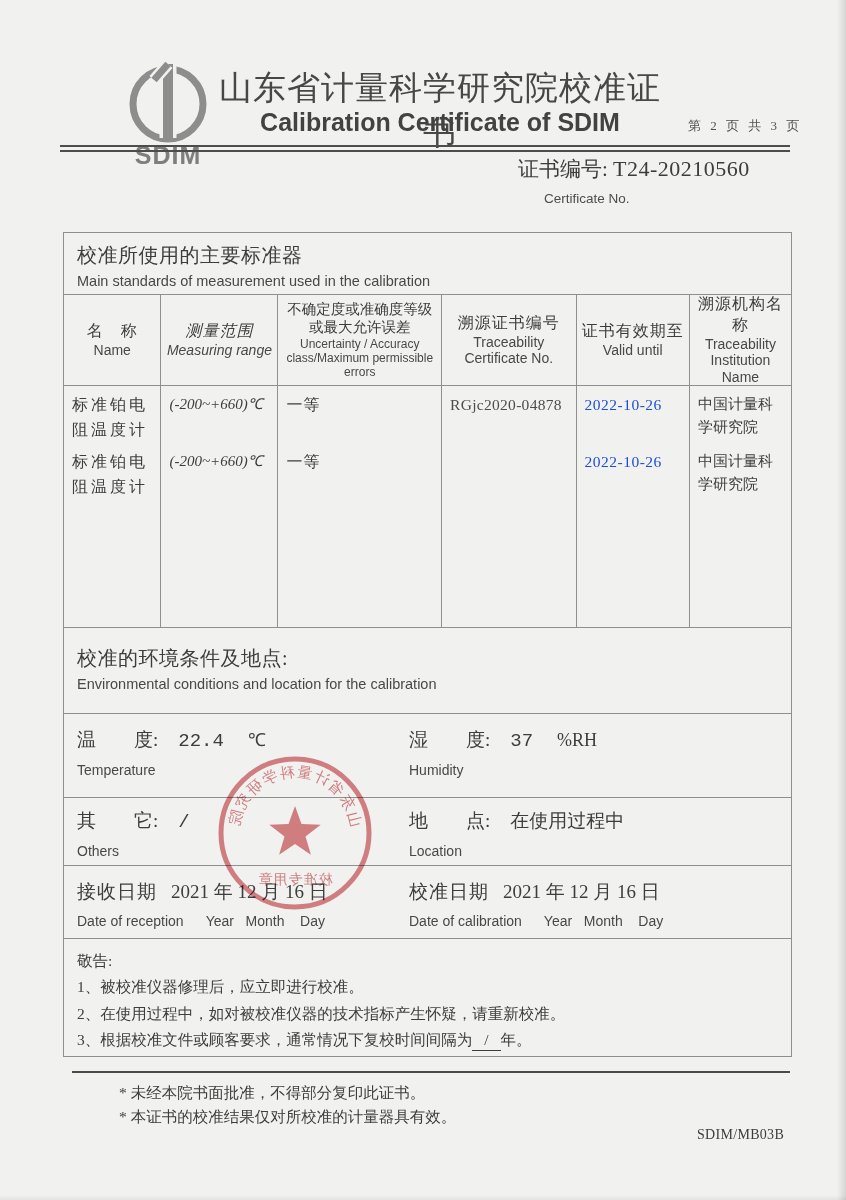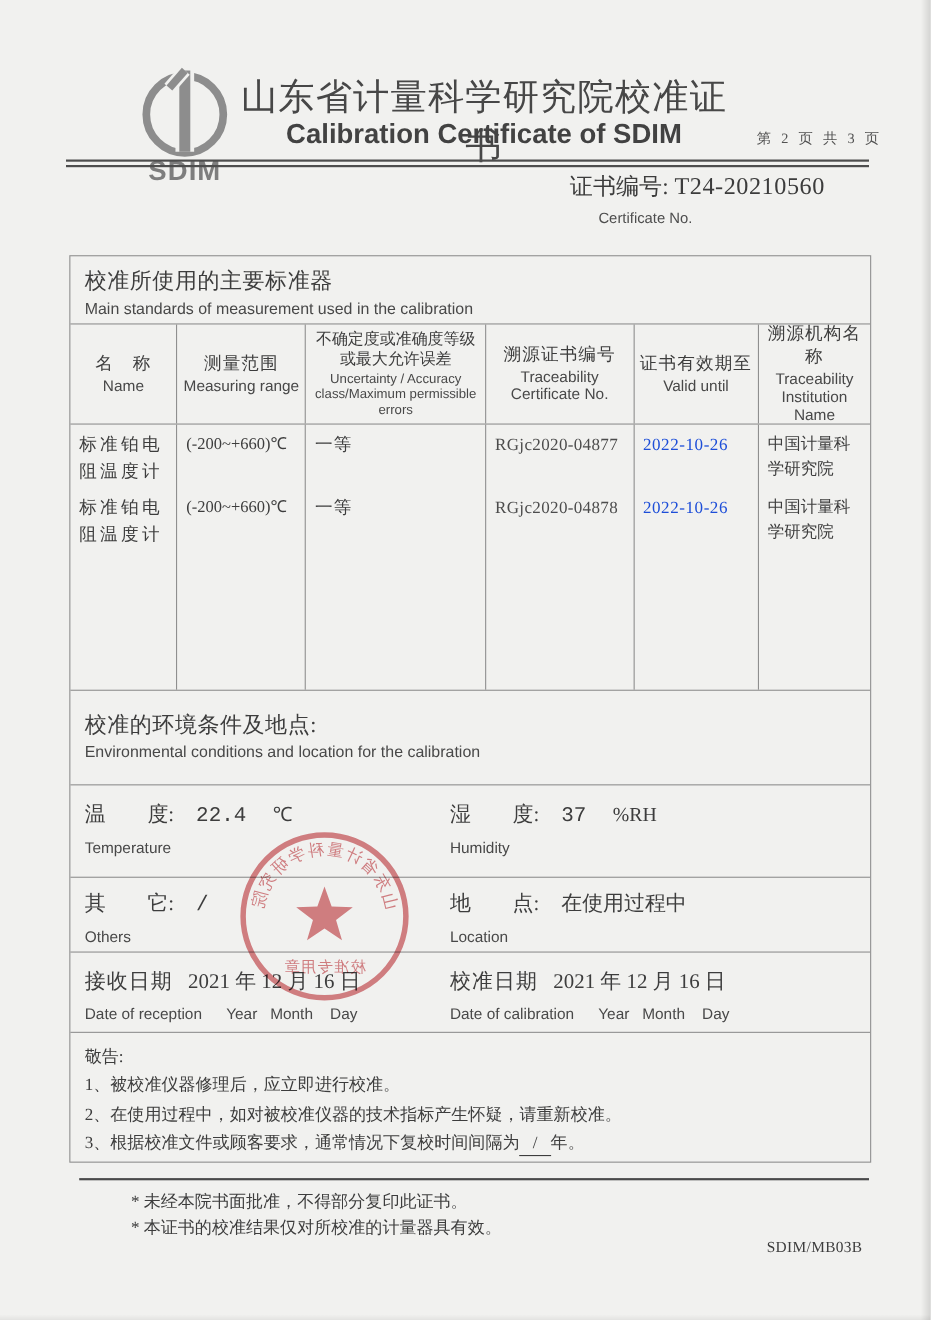--- a/index.html
+++ b/index.html
@@ -36,21 +36,21 @@
   .sec-title-cn { font-size:20px; letter-spacing:0.5px; }
   .sec-title-en { font-family:"Liberation Sans", sans-serif; font-size:14.5px;
     color:#484848; margin-top:4px; }
 
   .s-title1 { height:62px; padding:9px 0 0 13px; }
   .s-title2 { height:86px; padding:17px 0 0 13px; }
 
   
   .t-head { height:91px; display:flex; }
   .t-body { height:242px; display:flex; }
-  .c1{width:13.4%;} .c2{width:16.1%;} .c3{width:22.5%;}
+  .c1{width:13.4%;} .c2{width:16.1%;font-style:italic;} .c3{width:22.5%;}
   .c4{width:18.5%;} .c5{width:15.6%;} .c6{width:13.9%;}
   .hcol { border-right:1px solid #8f8f8f; box-sizing:border-box; display:flex;
     flex-direction:column; justify-content:center; align-items:center;
     text-align:center; padding:2px 3px; }
   .hcol:last-child, .bcol:last-child { border-right:none; }
   .hcn { font-size:16px; letter-spacing:1px; line-height:1.3; }
   .hen { font-family:"Liberation Sans", sans-serif; font-size:14px; color:#484848; line-height:1.2; }
   .hcn-s { font-size:14.5px; letter-spacing:0; line-height:1.25; }
   .hen-s { font-family:"Liberation Sans", sans-serif; font-size:12px; color:#484848; line-height:1.2; }
   .bcol { border-right:1px solid #8f8f8f; box-sizing:border-box; }
@@ -157,21 +157,20 @@
       </div>
       <div class="bcol c2">
         <div class="bcell cell-range">(-200~+660)℃</div>
         <div class="bcell cell-range">(-200~+660)℃</div>
       </div>
       <div class="bcol c3">
         <div class="bcell cell-acc">一等</div>
         <div class="bcell cell-acc">一等</div>
       </div>
       <div class="bcol c4">
-        <div class="bcell cell-cert">RGjc2020-04877</div>
         <div class="bcell cell-cert">RGjc2020-04878</div>
       </div>
       <div class="bcol c5">
         <div class="bcell cell-valid">2022-10-26</div>
         <div class="bcell cell-valid">2022-10-26</div>
       </div>
       <div class="bcol c6">
         <div class="bcell cell-inst">中国计量科学研究院</div>
         <div class="bcell cell-inst">中国计量科学研究院</div>
       </div>

